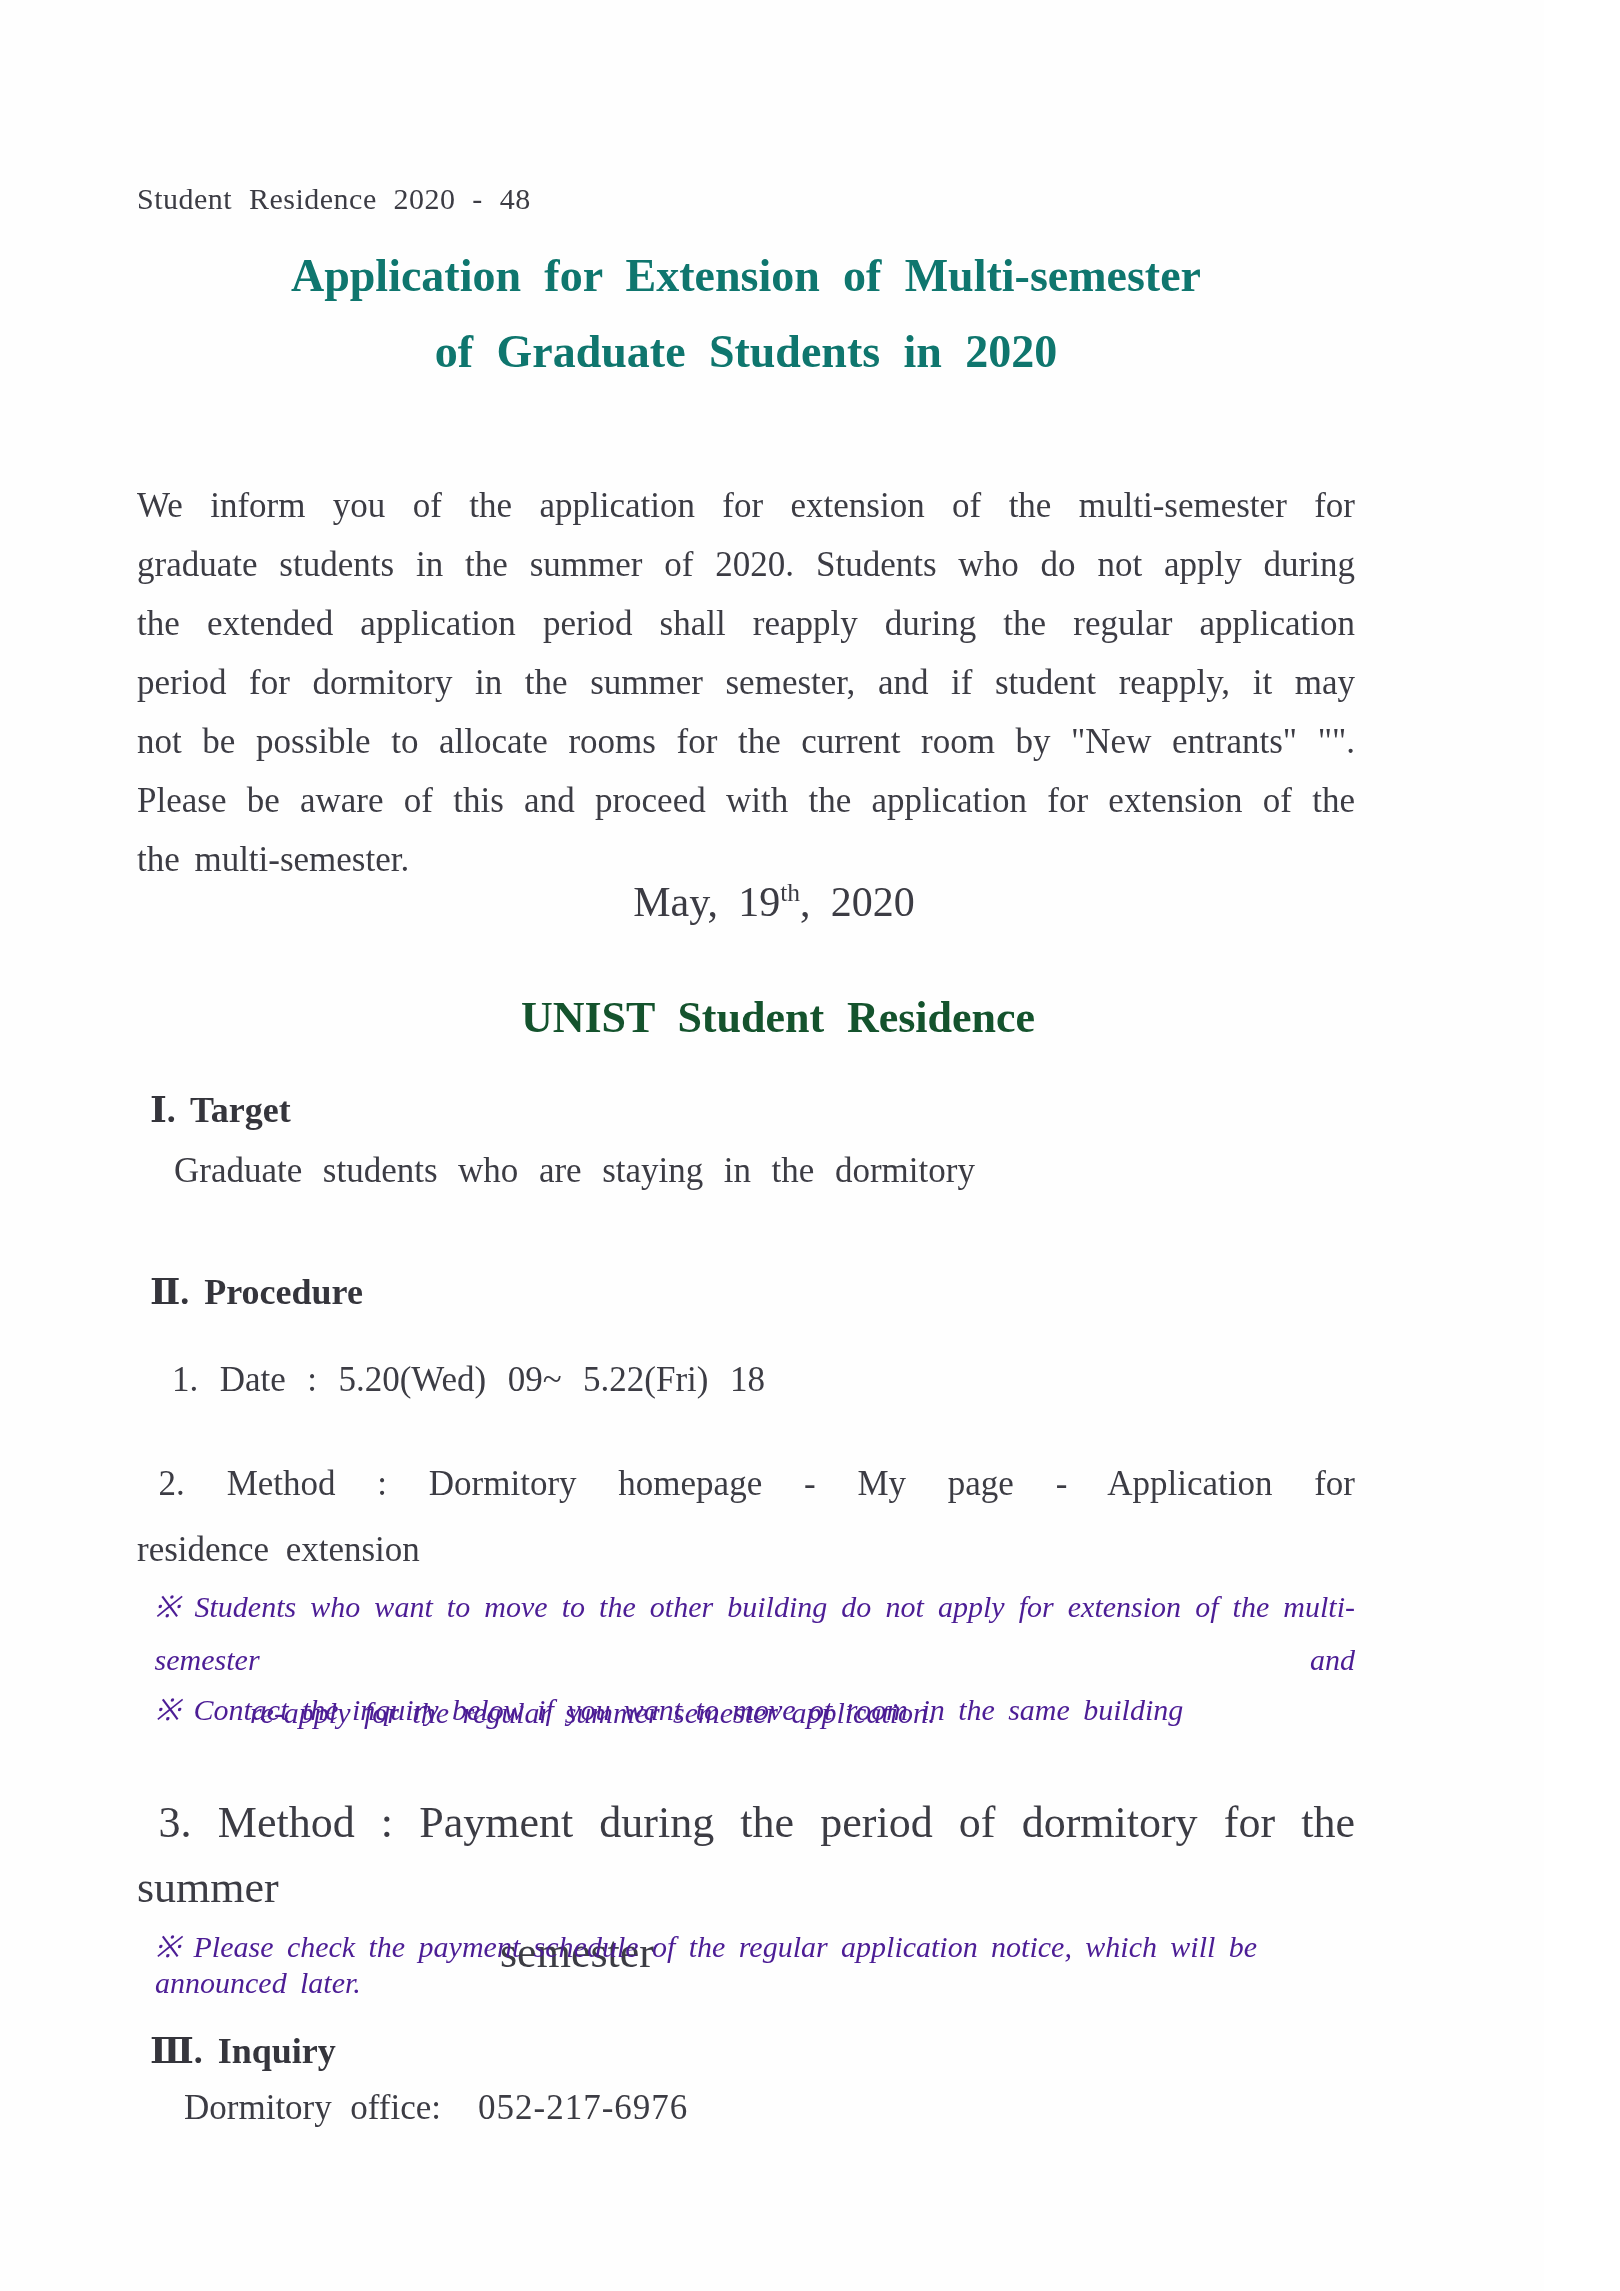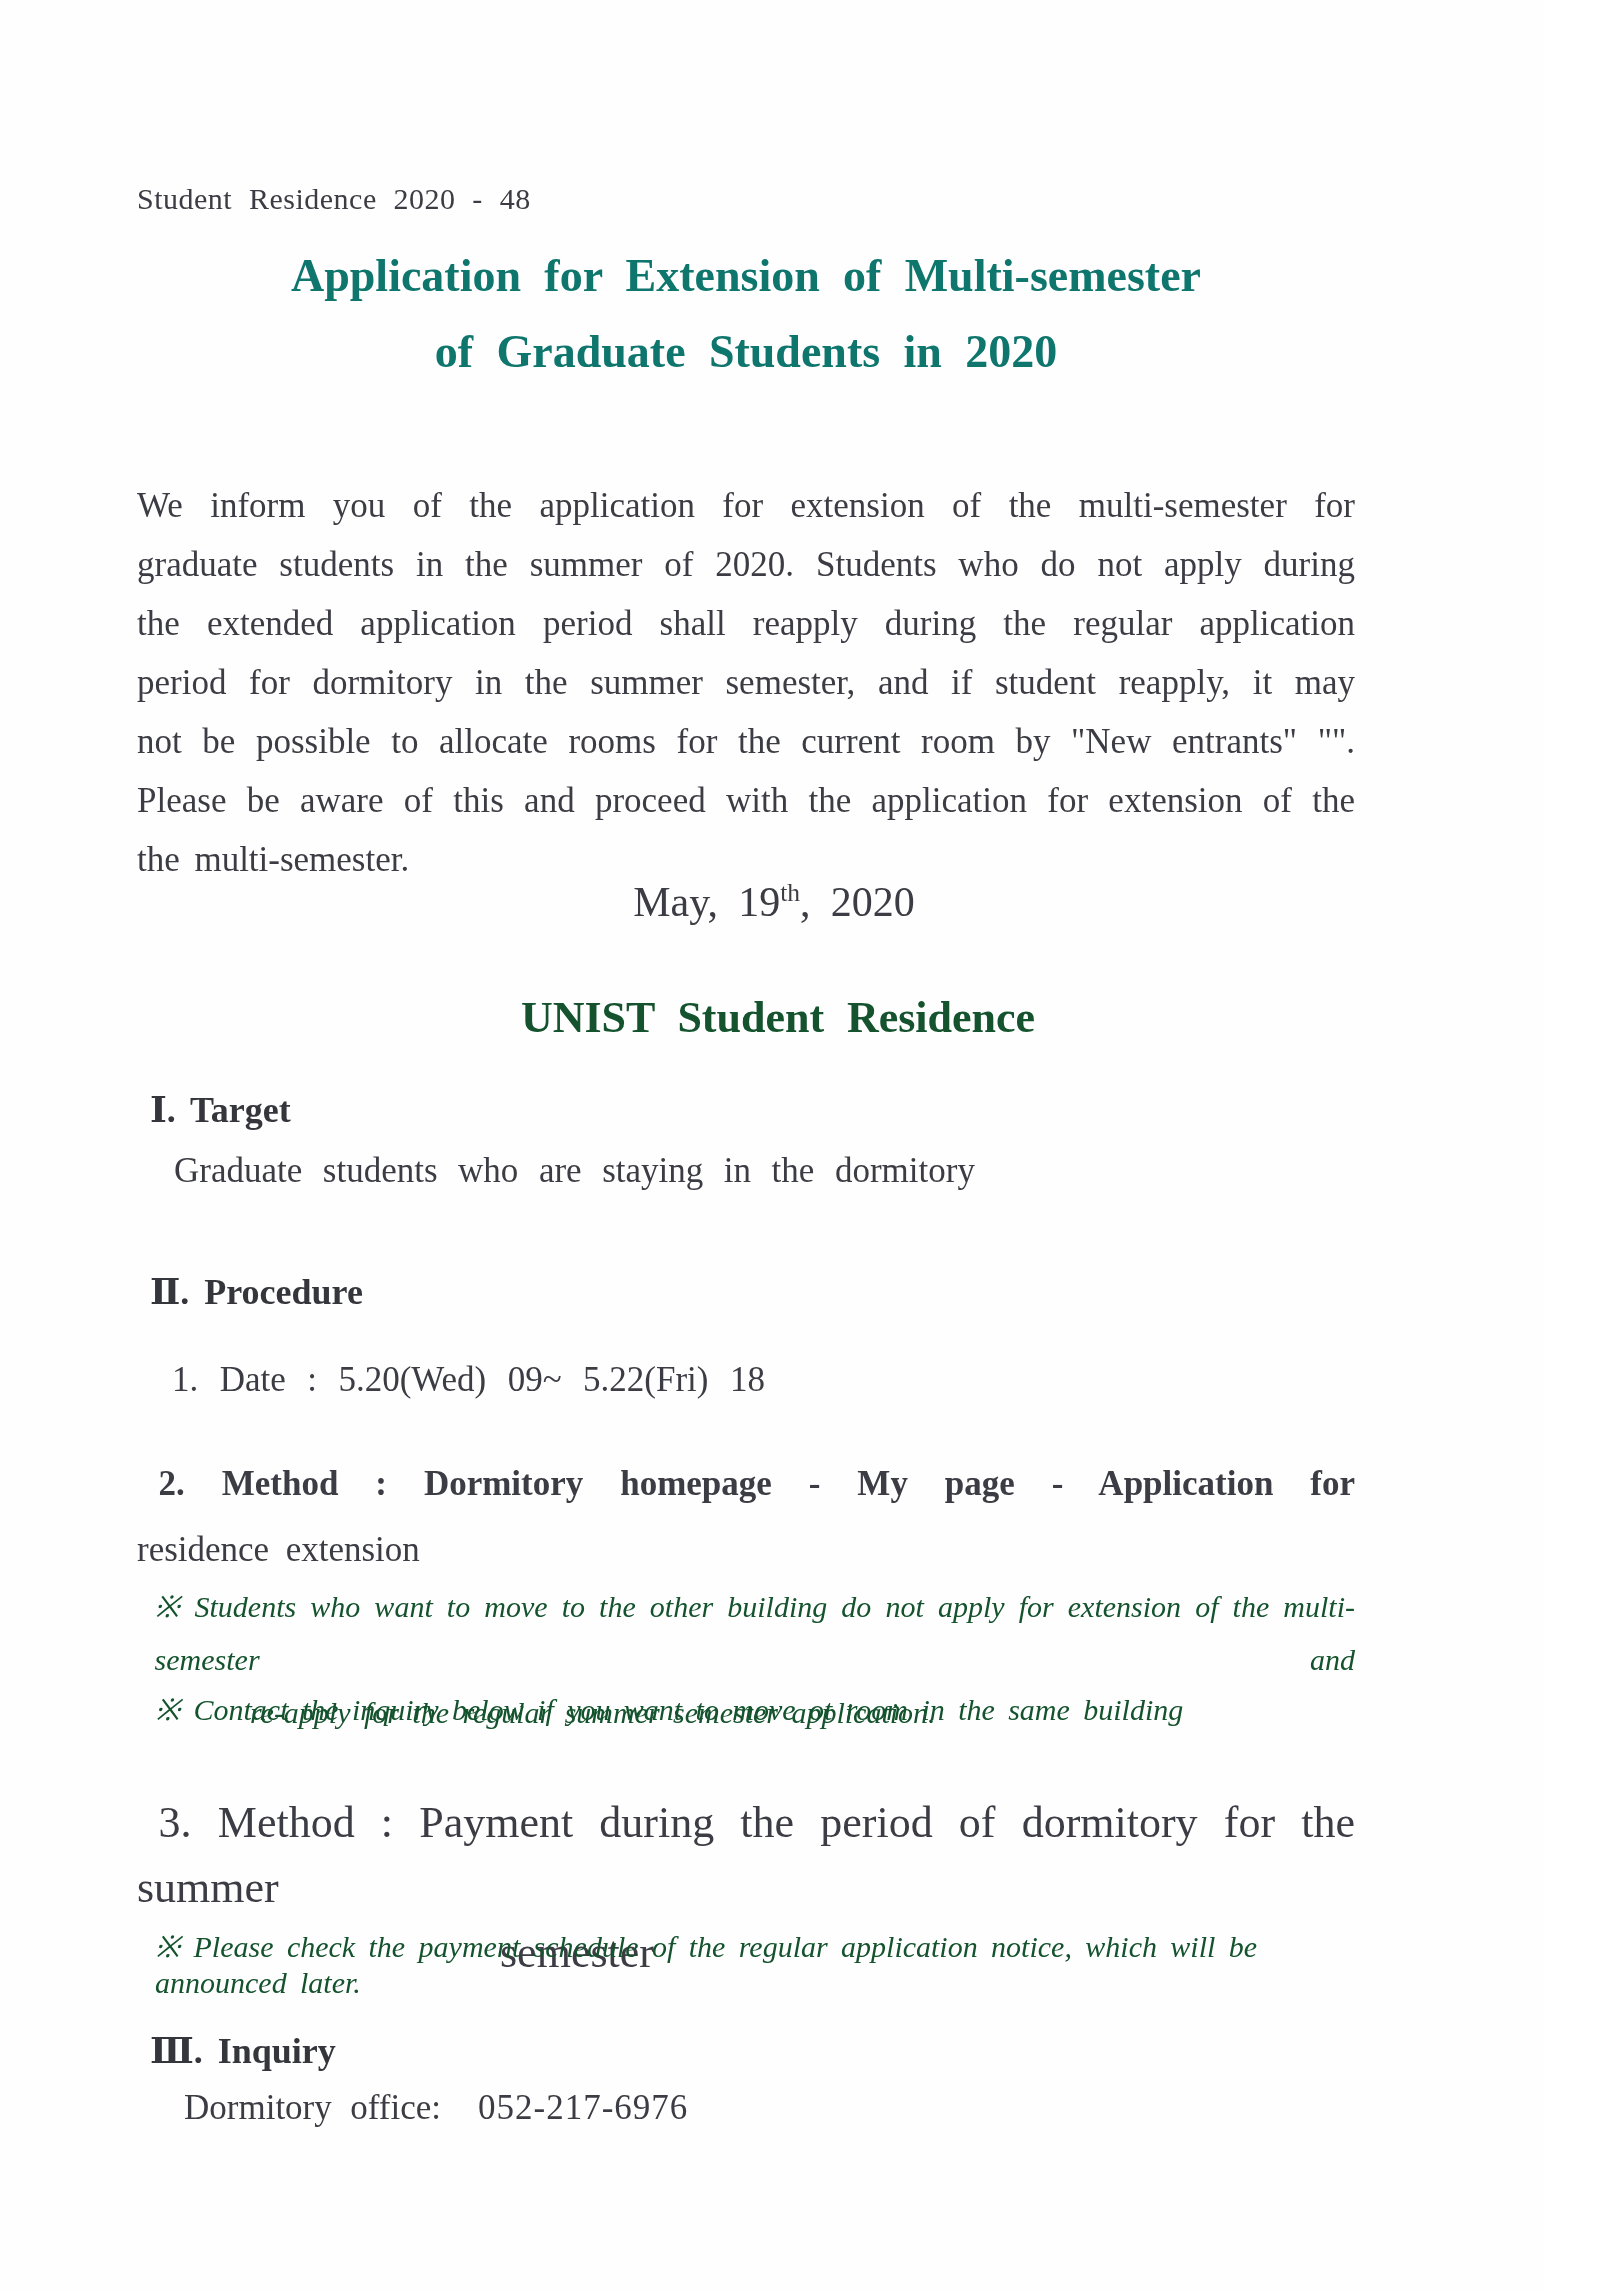--- a/index.html
+++ b/index.html
@@ -21,22 +21,22 @@
   .date-line{top:878px;left:0;right:5px;text-align:center;font-size:42px;word-spacing:9.8px;padding-left:9px;}
   .date-line sup{font-size:25.5px;vertical-align:super;line-height:0;}
   .org-line{top:992px;left:0;right:0;text-align:center;font-size:44px;font-weight:700;
     word-spacing:11.8px;color:#14532d;margin-left:12px;}
   .sec-head{left:150px;font-size:36px;font-weight:700;color:#35353c;word-spacing:5.9px;}
   .h1{top:1088px;}
   .s1-body{top:1151px;left:174px;font-size:35px;word-spacing:11.8px;}
   .h2{top:1270px;}
   .item1{top:1360px;left:172px;font-size:35px;word-spacing:12.7px;}
   .item2{top:1451px;left:137px;right:189px;font-size:35px;line-height:66px;word-spacing:7.8px;}
-  .item2 .l1{text-indent:21.6px;font-weight:bold;}
-  .note{font-style:italic;color:#14532d;font-size:30px;word-spacing:5.9px;}
+  .item2 .l1{text-indent:21.6px;}
+  .note{font-style:italic;color:#4c1d95;font-size:30px;word-spacing:5.9px;}
   .note1{top:1580px;left:137px;right:189px;line-height:53px;}
   .note1 .l1{padding-left:17.6px;}
   .note1 .l2{padding-left:113px;}
   .note2{top:1688px;left:155px;right:189px;}
   .item3{top:1790px;left:137px;right:189px;font-size:44px;line-height:65px;word-spacing:7.8px;}
   .item3 .l1{text-indent:21.6px;}
   .item3 .l2{margin-left:363px;}
   .note3{top:1925px;left:155px;right:167px;}
   .h3{top:2029px;}
   .s3-body{top:2088px;left:184px;font-size:35px;word-spacing:9.8px;}

